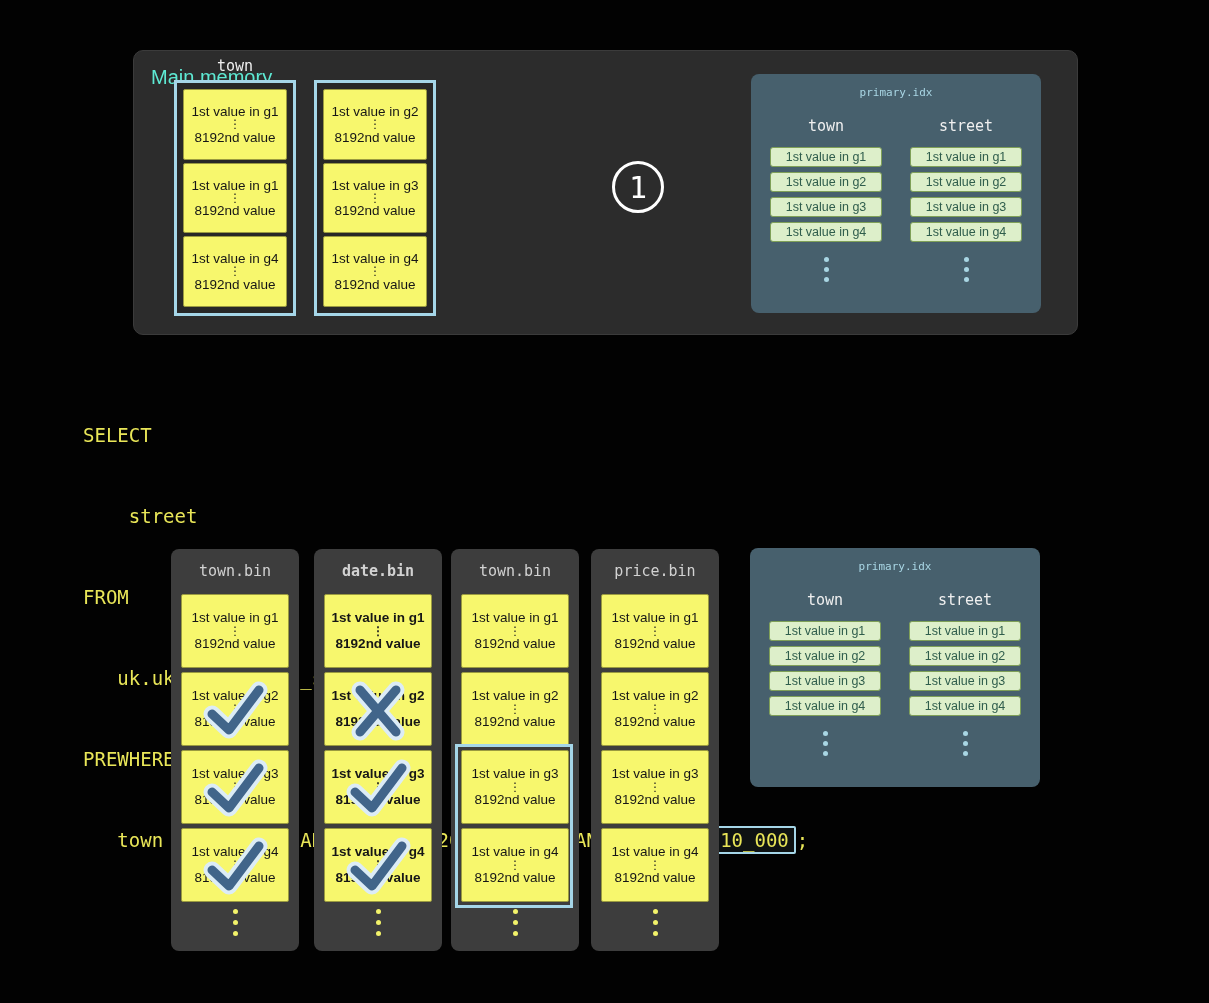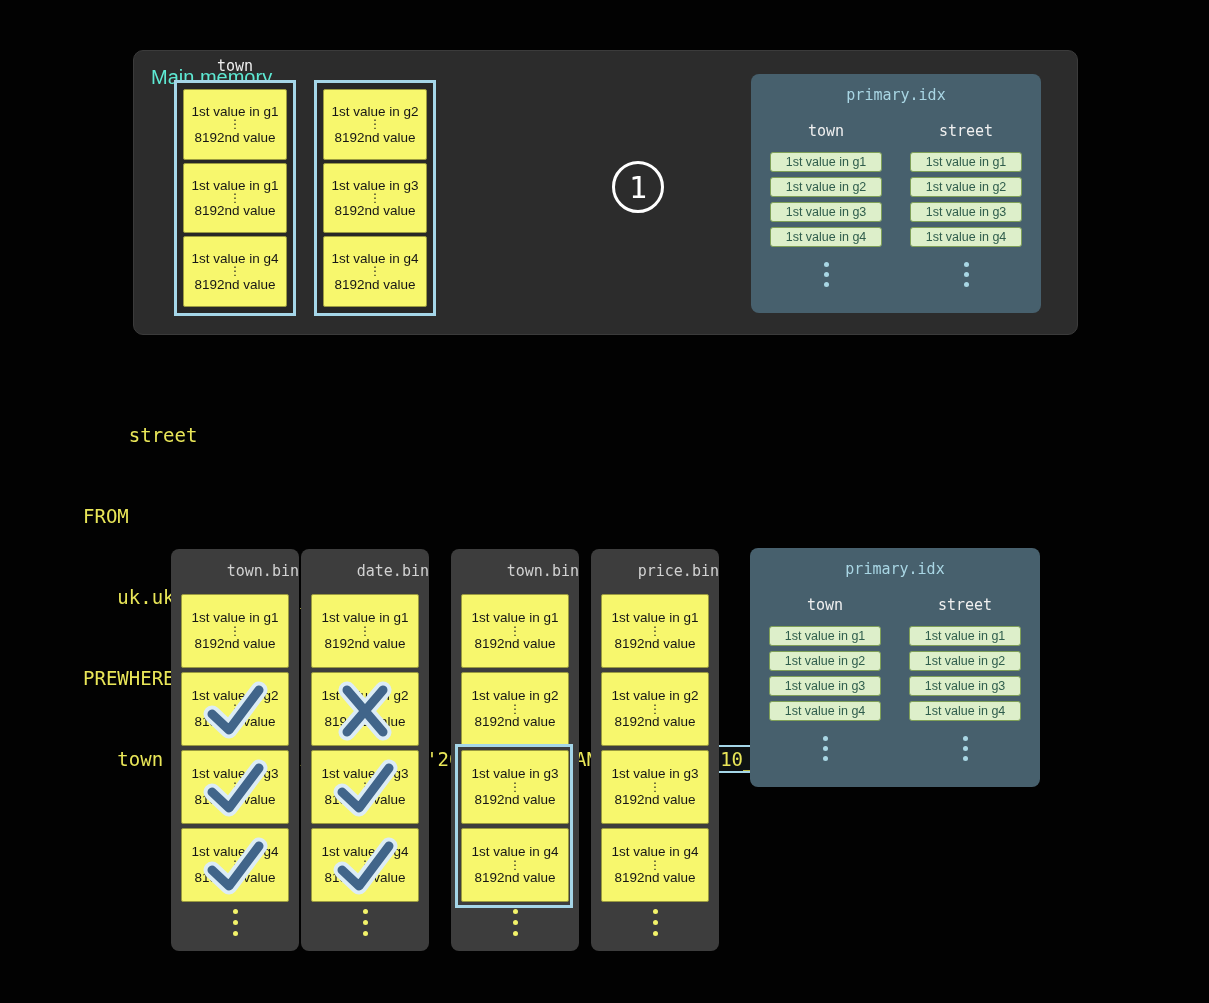--- a/index.html
+++ b/index.html
@@ -23,37 +23,37 @@
            color:#161616;display:flex;flex-direction:column;align-items:center;justify-content:center;
            font-size:13.5px;line-height:1.12;overflow:visible;}
   .gd{font-size:12px;line-height:0.9;color:#222;}
 
   
   .badge{left:478px;top:110px;width:52px;height:52px;border:3px solid #fff;border-radius:50%;
          color:#fff;font-size:30px;display:flex;align-items:center;justify-content:center;box-sizing:border-box;}
 
   
   .idxpanel{width:290px;height:239px;background:#47606d;border-radius:8px;box-sizing:border-box;}
-  .idxtitle{text-align:center;padding-top:12px;color:#a9d6e4;font-size:15px;}
+  .idxtitle{text-align:center;padding-top:12px;color:#a9d6e4;font-size:11px;}
   .idxcols{display:flex;justify-content:center;gap:28px;margin-top:18px;}
   .idxcol{width:112px;display:flex;flex-direction:column;gap:5px;}
   .idxheader{text-align:center;color:#f0f0f0;font-size:15px;margin-bottom:7px;}
   .pill{height:20px;line-height:18px;box-sizing:border-box;background:#ddefca;border:1px solid #7fa058;
         border-radius:3px;color:#2f5d4c;font-size:12.5px;text-align:center;}
   .cdots{margin-top:10px;display:flex;flex-direction:column;align-items:center;gap:5px;}
   .cdots i{display:block;width:5px;height:5px;border-radius:50%;background:#a9d6e4;}
 
   
   .sql{left:83px;top:368px;color:#e9e658;font-size:19px;line-height:27px;white-space:pre;}
   .sql .line{height:27px;}
   .sqlbox{border:2px solid #a5d6e8;background:rgba(165,214,232,0.08);padding:1px 5px;margin:0 1px;border-radius:2px;}
 
   
   .binpanel{width:128px;height:402px;background:#3d3d3d;border-radius:8px;box-sizing:border-box;}
-  .bintitle{text-align:right;padding-top:13px;color:#d2d2d2;font-size:15px;}
+  .bintitle{text-align:center;padding-top:13px;color:#d2d2d2;font-size:15px;}
   .blocks{position:absolute;left:10px;top:45px;width:108px;display:flex;flex-direction:column;gap:4px;}
   .blocks .granule{height:74px;flex:none;box-sizing:border-box;}
   .ydots{position:absolute;left:0;right:0;top:360px;display:flex;flex-direction:column;align-items:center;gap:6px;}
   .ydots i{display:block;width:5px;height:5px;border-radius:50%;background:#f3f36a;}
 
   
   .mark{position:absolute;left:20px;top:6px;width:66px;height:64px;z-index:2;}
   .mark .mo{fill:none;stroke:#dcecf6;stroke-width:17;stroke-linecap:round;stroke-linejoin:round;}
   .mark .mi{fill:none;stroke:#41658a;stroke-width:9;stroke-linecap:round;stroke-linejoin:round;}
 
@@ -135,20 +135,21 @@
               <i></i>
               <i></i>
               <i></i>
             </div>
         </div>
       </div>
     </div>
   </div>
 
   <div class="abs sql mono">
+    <div class="line">SELECT</div>
     <div class="line">    street</div>
     <div class="line">FROM</div>
     <div class="line">   uk.uk_price_paid_simple</div>
     <div class="line">PREWHERE</div>
     <div class="line"><span>   town = 'LONDON' AND date &gt; '2024-12-31' AND </span><span class="sqlbox">price &lt; 10_000</span><span>;</span></div>
   </div>
 
   <div class="abs binpanel" style="left:171px;top:549px;">
     <div class="bintitle mono">town.bin</div>
     <div class="blocks">
@@ -185,21 +186,21 @@
         </svg>
       </div>
     </div>
     <div class="ydots">
         <i></i>
         <i></i>
         <i></i>
       </div>
   </div>
 
-  <div class="abs binpanel" style="left:301px;top:549px;">
+  <div class="abs binpanel" style="left:314px;top:549px;font-weight:bold;">
     <div class="bintitle mono">date.bin</div>
     <div class="blocks">
       <div class="granule">
         <span>1st value in g1</span>
         <span class="gd">⋮</span>
         <span>8192nd value</span>
       </div>
       <div class="granule">
         <span>1st value in g2</span>
         <span class="gd">⋮</span>

